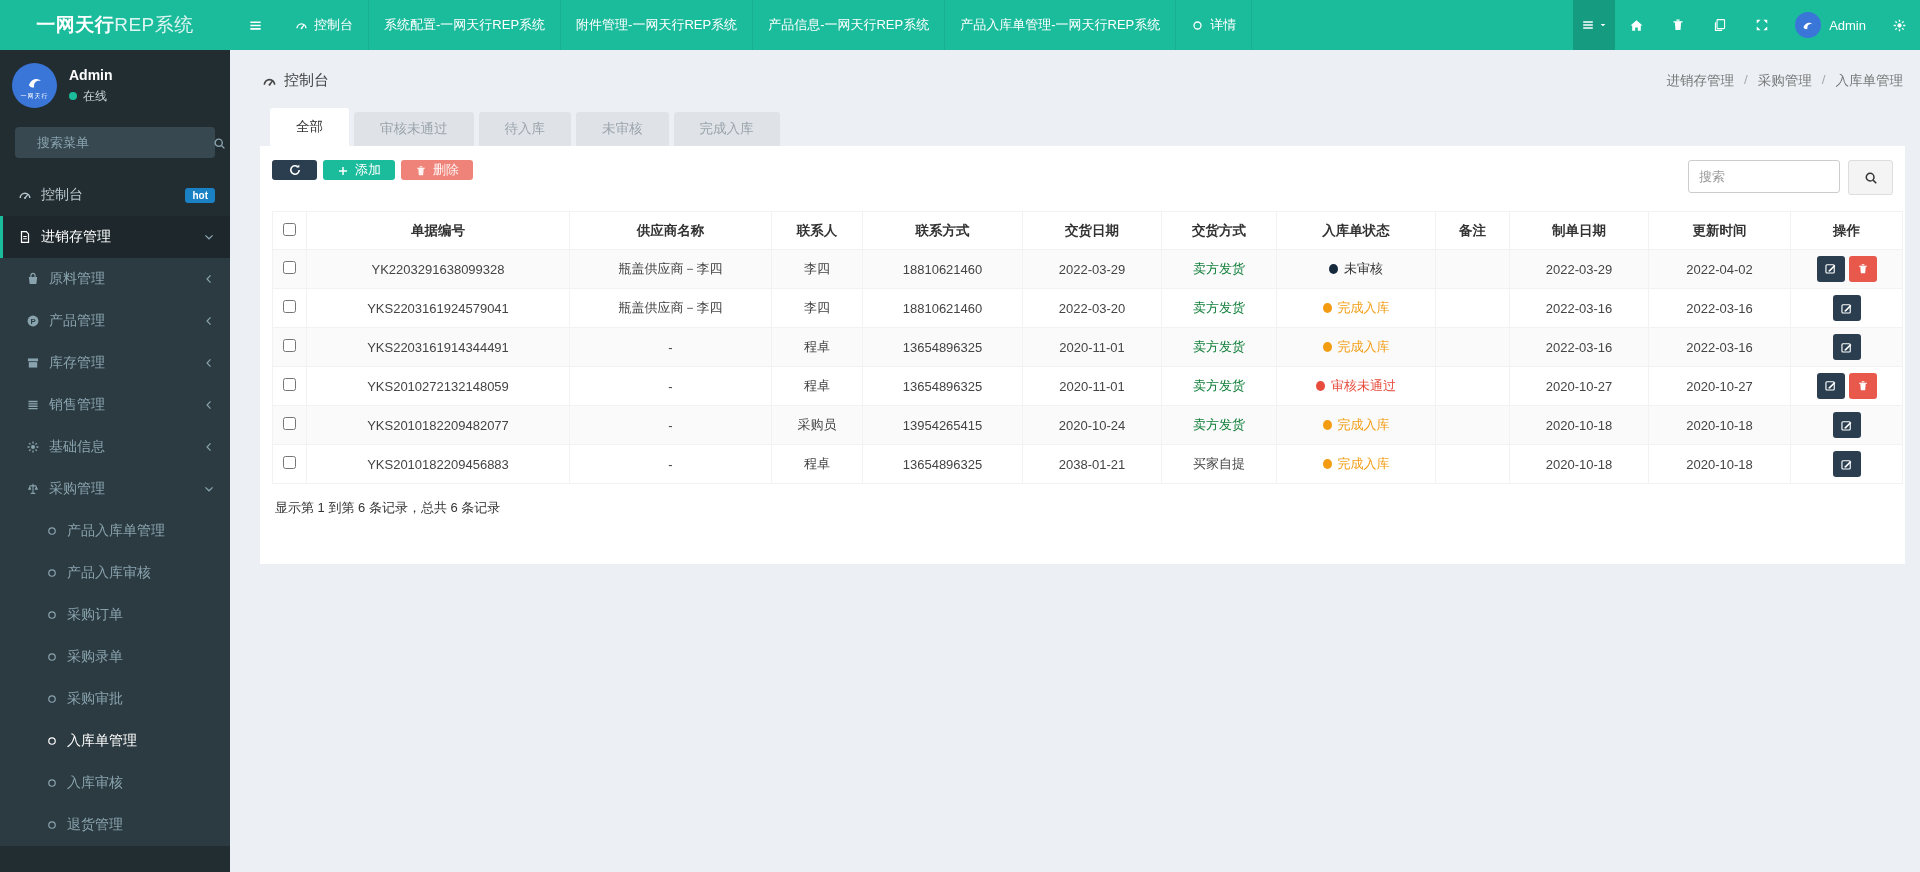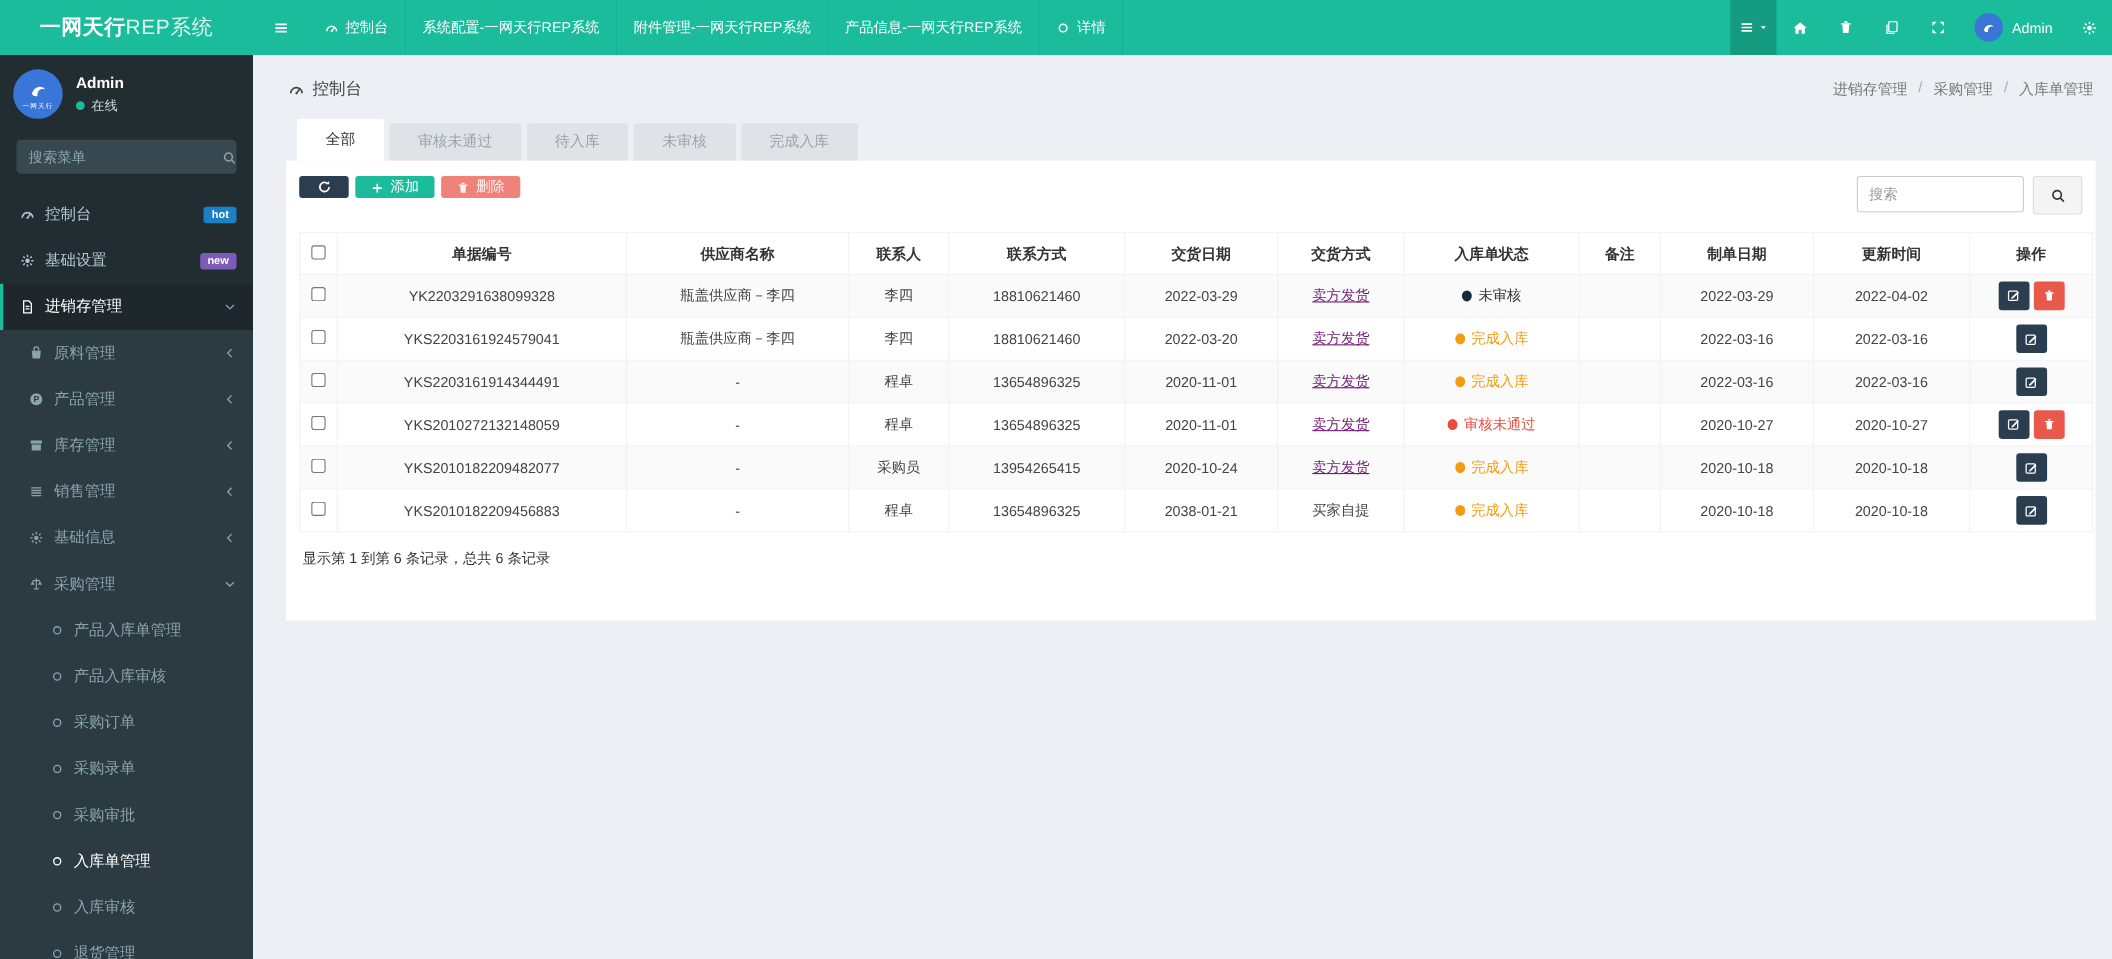--- a/index.html
+++ b/index.html
@@ -22,21 +22,21 @@
   .nav-avatar { width:26px; height:26px; border-radius:50%; background:#3a76d8; display:flex; align-items:center; justify-content:center; overflow:hidden; }
 
   
   .sidebar { position:absolute; top:50px; left:0; bottom:0; width:230px; background:#222d32; z-index:10; }
   .user-panel { display:flex; align-items:center; gap:12px; padding:13px 12px; }
   .avatar-lg { width:45px; height:45px; border-radius:50%; background:#3a76d8; display:flex; flex-direction:column; align-items:center; justify-content:center; color:#fff; flex:0 0 45px; }
   .avatar-lg .mini { font-size:6px; letter-spacing:1px; margin-top:-2px; }
   .up-name { color:#fff; font-size:14px; font-weight:bold; margin-bottom:5px; }
   .up-status { color:#cfd8dc; font-size:12px; display:flex; align-items:center; gap:6px; }
   .dot-online { width:8px; height:8px; border-radius:50%; background:#1abc9c; display:inline-block; }
-  .sidebar-search { margin:6px 15px 12px; background:#374850; border-radius:4px; display:flex; align-items:center; padding:8px 11px; }
+  .sidebar-search { margin:6px 15px 12px; background:#374850; border-radius:4px; display:flex; align-items:center; padding:8px 22px; }
   .sidebar-search input { flex:1; background:transparent; border:none; outline:none; color:#ccc; font-size:13px; font-family:inherit; }
   .sidebar-search input::placeholder { color:#8aa4af; }
   .sidebar-search .ic { color:#8aa4af; }
   .smenu { list-style:none; padding-top:4px; }
   .sitem { display:flex; align-items:center; height:42px; padding:0 15px; color:#b8c7ce; font-size:14px; cursor:pointer; border-left:3px solid transparent; }
   .sitem .lbl { margin-left:9px; }
   .sitem .right { margin-left:auto; display:flex; align-items:center; color:#8aa4af; }
   .sitem.active-parent { background:#1e282c; border-left-color:#1abc9c; color:#fff; }
   .sub .sitem { background:#2c3b41; color:#8aa4af; padding-left:26px; border-left:none; }
   .sub .sub .sitem { padding-left:46px; }
@@ -63,21 +63,21 @@
   .toolbar-right { margin-left:auto; display:flex; gap:8px; }
   .search-input { width:152px; height:33px; border:1px solid #ccc; border-radius:3px; padding:0 10px; font-size:13px; color:#555; font-family:inherit; outline:none; }
   .search-input::placeholder { color:#999; }
   .btn-search { width:45px; height:35px; background:#f4f4f4; border:1px solid #ddd; border-radius:3px; color:#333; cursor:pointer; display:flex; align-items:center; justify-content:center; }
 
   table { width:100%; border-collapse:collapse; table-layout:fixed; }
   th,td { border:1px solid #f0f2f4; text-align:center; height:39px; font-size:13px; color:#444; white-space:nowrap; overflow:hidden; }
   th { font-weight:bold; color:#333; font-size:13.5px; height:38px; }
   tbody tr:nth-child(odd) td { background:#fafafa; }
   .status-dot { display:inline-block; width:9px; height:10px; border-radius:50%; margin-right:6px; vertical-align:-1px; }
-  .delivery-green { color:#701a75;text-decoration:underline; }
+  .delivery-green { color:#15803d; }
   .act { display:inline-flex; width:28px; height:26px; border-radius:3px; align-items:center; justify-content:center; color:#fff; margin:0 2px; border:none; cursor:pointer; }
   .act-edit { background:#2b3e50; }
   .act-del { background:#e8594c; }
   input[type=checkbox] { width:13px; height:13px; cursor:pointer; }
   .table-footer { padding:15px 3px; color:#333; font-size:13px; }
 </style>
 </head>
 <body>
 
 <div class="navbar">
@@ -100,20 +100,23 @@
         <span>控制台</span>
       </div>
       <div class="nav-tab">
         <span>系统配置-一网天行REP系统</span>
       </div>
       <div class="nav-tab">
         <span>附件管理-一网天行REP系统</span>
       </div>
       <div class="nav-tab">
         <span>产品信息-一网天行REP系统</span>
+      </div>
+      <div class="nav-tab">
+        <span>产品入库单管理-一网天行REP系统</span>
       </div>
       <div class="nav-tab">
         <svg class="ic" width="13" height="13" viewBox="0 0 16 16">
           <circle cx="8" cy="8" r="4.3" fill="none" stroke="currentColor" stroke-width="1.6"></circle>
         </svg>
         <span>详情</span>
       </div>
     </div>
   <div class="nav-right">
     <div class="nav-icon dd">
@@ -190,32 +193,20 @@
       <li>
         <div class="sitem">
           <svg class="ic" width="14" height="14" viewBox="0 0 16 16">
             <path d="M2.5 11.5a5.5 5.5 0 0 1 11 0" stroke="currentColor" stroke-width="1.7" fill="none"></path>
             <path d="M8 11.5l3.2-4.2" stroke="currentColor" stroke-width="1.6"></path>
             <circle cx="8" cy="11.5" r="1.1" fill="currentColor"></circle>
           </svg>
           <span class="lbl">控制台</span>
           <span class="right">
             <span class="badge" style="background:#1a82c4">hot</span>
-          </span>
-        </div>
-      </li>
-      <li>
-        <div class="sitem">
-          <svg class="ic" width="14" height="14" viewBox="0 0 16 16">
-            <circle cx="8" cy="8" r="2.3" fill="currentColor"></circle>
-            <path d="M8 1.8v2.3M8 11.9v2.3M1.8 8h2.3M11.9 8h2.3M3.6 3.6l1.6 1.6M10.8 10.8l1.6 1.6M12.4 3.6l-1.6 1.6M5.2 10.8l-1.6 1.6" stroke="currentColor" stroke-width="1.5"></path>
-          </svg>
-          <span class="lbl">基础设置</span>
-          <span class="right">
-            <span class="badge" style="background:#7d5cb8">new</span>
           </span>
         </div>
       </li>
       <li>
         <div class="sitem active-parent">
           <svg class="ic" width="14" height="14" viewBox="0 0 16 16">
             <path d="M4 1.8h5.5l2.5 2.7v9.7H4z" fill="none" stroke="currentColor" stroke-width="1.4"></path>
             <path d="M6 7.5h4M6 10h4" stroke="currentColor" stroke-width="1.2"></path>
           </svg>
           <span class="lbl">进销存管理</span>

